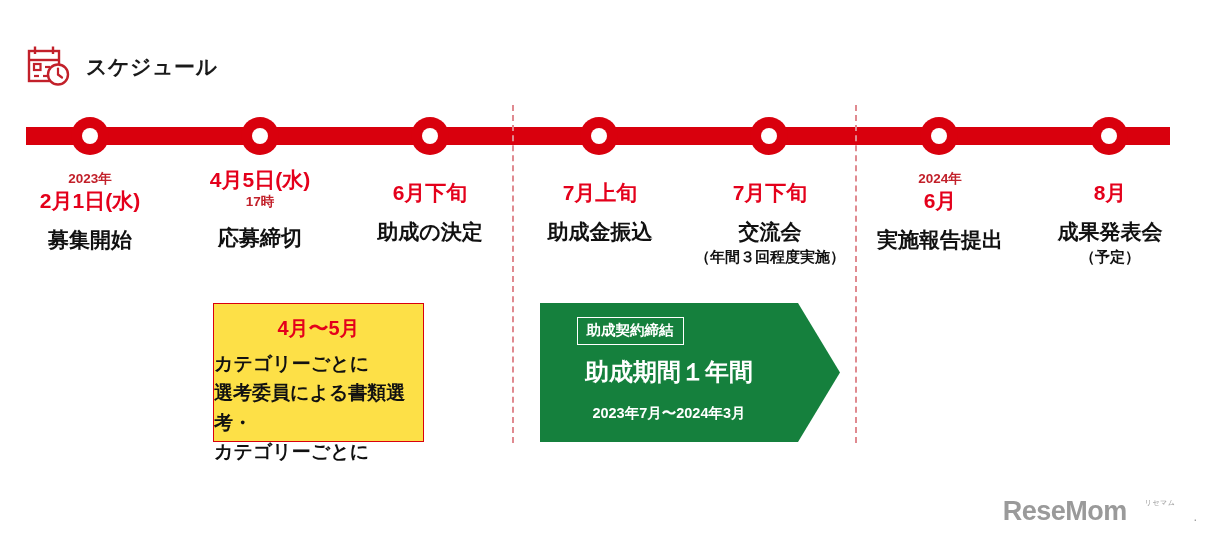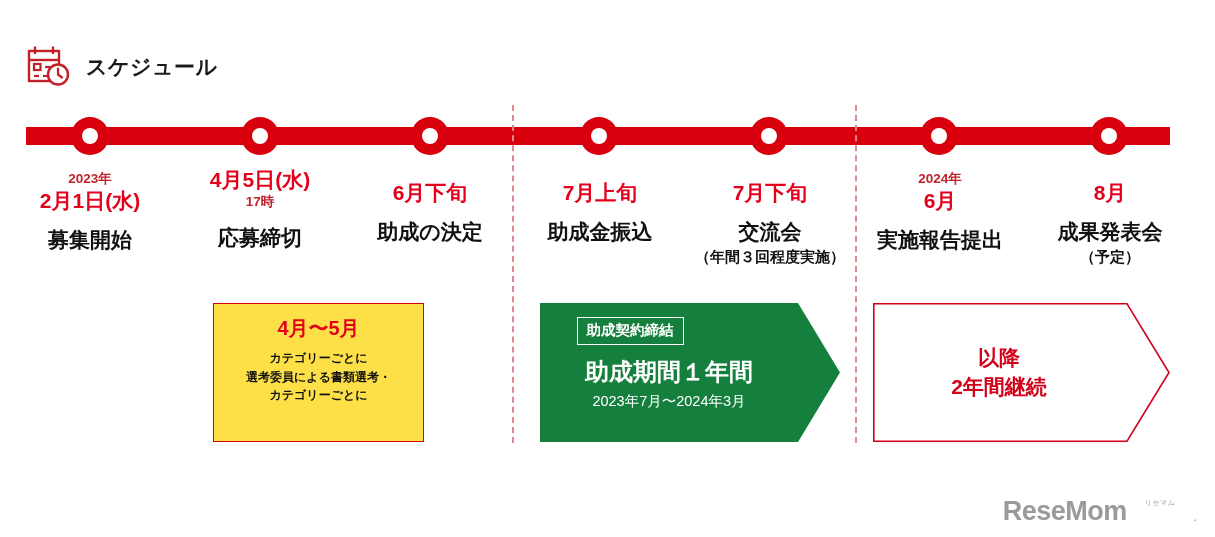--- a/index.html
+++ b/index.html
@@ -70,21 +70,21 @@
   .screen-box{
     position:absolute;left:213px;top:303px;width:211px;height:139px;
     border:1px solid #d9000d;box-sizing:border-box;background:#fde047;
     display:flex;flex-direction:column;align-items:center;justify-content:flex-start;
     padding-top:13px;
   }
   .screen-box-title{
     font-size:20px;font-weight:bold;color:#e4001b;line-height:1.1;margin-bottom:10px;
   }
   .screen-box-body{
-    font-size:12px;font-weight:bold;color:#111;line-height:1.55;text-align:center;
+    font-size:19px;font-weight:bold;color:#111;line-height:1.55;text-align:left;
   }
 
   
   .red-arrow{
     position:absolute;left:540px;top:303px;width:300px;height:139px;
     background:#15803d;
     clip-path:polygon(0 0, 86% 0, 100% 50%, 86% 100%, 0 100%);
     display:flex;flex-direction:column;align-items:center;
     padding-top:14px;box-sizing:border-box;
   }
@@ -92,22 +92,22 @@
     border:1.6px solid #ffffff;color:#ffffff;
     font-size:14.5px;font-weight:bold;line-height:1;
     padding:5px 9px 6px;margin-right:120px;
     white-space:nowrap;
   }
   .arrow-title{
     color:#ffffff;font-size:24px;font-weight:bold;line-height:1.1;
     margin-top:14px;margin-right:42px;white-space:nowrap;
   }
   .arrow-sub{
-    color:#ffffff;font-size:14.5px;font-weight:normal;line-height:1.1;
-    margin-top:9px;margin-right:42px;white-space:nowrap;
+    color:#ffffff;font-size:14.5px;font-weight:bold;line-height:1.1;
+    margin-top:21px;margin-right:42px;white-space:nowrap;
   }
 
   
   .white-arrow{
     position:absolute;left:873px;top:303px;width:297px;height:139px;
   }
   .white-arrow svg{display:block;width:100%;height:100%;}
   .white-arrow-label{
     position:absolute;left:0;top:0;width:252px;height:139px;
     display:flex;align-items:center;justify-content:center;
@@ -218,31 +218,20 @@
       <div>カテゴリーごとに</div>
     </div>
   </div>
 
   <div class="red-arrow">
     <div class="arrow-badge">助成契約締結</div>
     <div class="arrow-title">助成期間１年間</div>
     <div class="arrow-sub">2023年7月〜2024年3月</div>
   </div>
 
-  <div class="white-arrow">
-    <svg viewBox="0 0 297 139" preserveAspectRatio="none" aria-hidden="true">
-      <polygon points="0.8,0.8 254,0.8 296,69.5 254,138.2 0.8,138.2" fill="#ffffff" stroke="#d3001a" stroke-width="1.6"></polygon>
-    </svg>
-    <div class="white-arrow-label">
-      <div>
-        <div>以降</div>
-        <div>2年間継続</div>
-      </div>
-    </div>
-  </div>
 
   <div class="watermark">
     <span class="wm-text">ReseMom</span>
     <span class="wm-ruby">リセマム</span>
     <span class="wm-dot">.</span>
   </div>
 
 </div>
 
 </body></html>

